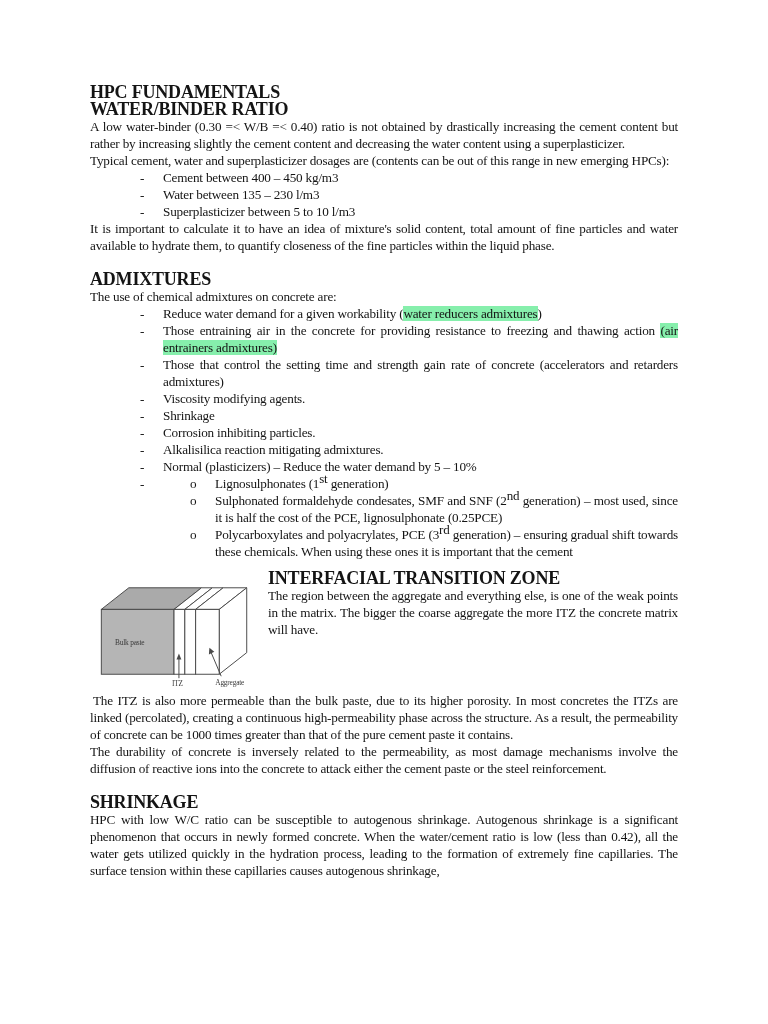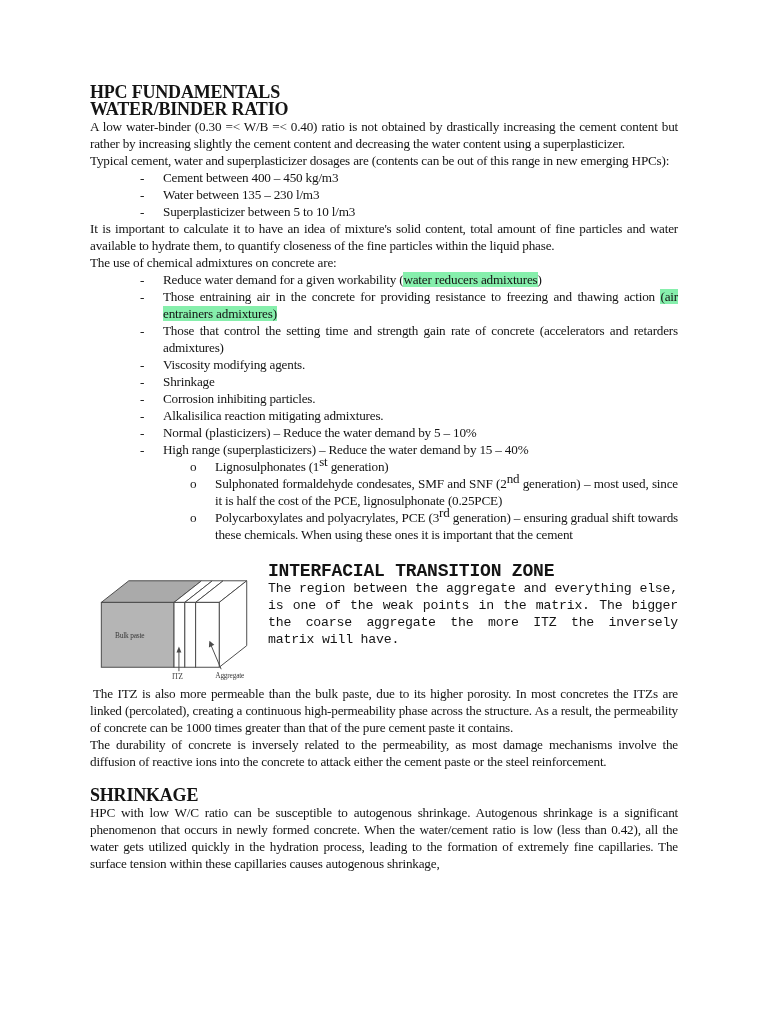--- a/index.html
+++ b/index.html
@@ -29,21 +29,21 @@
   .sp { text-indent: 3px; }
   .li { position: relative; padding-left: 73px; text-align: justify; }
   .li > .marker { position: absolute; left: 50px; top: 0; }
   .li.sub { padding-left: 125px; }
   .li.sub > .marker { left: 100px; }
   .hl { background: #86efac; }
   sup { font-size: 13px; line-height: 0; }
   .wrap-region { position: relative; min-height: 122px; margin-top: 0px; }
   .itz-figure { position: absolute; left: 0; top: 6px; width: 170px; height: 112px; }
   .cont-block { margin-left: 288px; text-align: justify; }
-  .itz-block { margin-left: 178px; margin-top: 20px; font-family: Liberation Mono, monospace; }
+  .itz-block { margin-left: 178px; margin-top: 10px; }
   .itz-block .p { text-align: justify; }
   svg text { font-family: "Liberation Serif", "DejaVu Serif", serif; }
 </style>
 </head>
 <body>
 
 <div class="page">
   <div class="content">
 
     <div class="h">HPC FUNDAMENTALS</div>
@@ -60,20 +60,21 @@
       <span class="marker">-</span>
       <span>Water between 135 – 230 l/m3</span>
     </div>
     <div class="li">
       <span class="marker">-</span>
       <span>Superplasticizer between 5 to 10 l/m3</span>
     </div>
 
     <div class="p">It is important to calculate it to have an idea of mixture's solid content, total amount of fine particles and water available to hydrate them, to quantify closeness of the fine particles within the liquid phase.</div>
 
+    <div class="h sec">ADMIXTURES</div>
     <div class="p">The use of chemical admixtures on concrete are:</div>
 
     <div class="li">
       <span class="marker">-</span>
       <span>Reduce water demand for a given workability (</span><span class="hl">water reducers admixtures</span><span>)</span>
     </div>
     <div class="li">
       <span class="marker">-</span>
       <span>Those entraining air in the concrete for providing resistance to freezing and thawing action </span><span class="hl">(air entrainers admixtures)</span>
     </div>
@@ -98,21 +99,20 @@
       <span>Alkalisilica reaction mitigating admixtures.</span>
     </div>
 
 
     <div class="li">
       <span class="marker">-</span>
       <span>Normal (plasticizers) – Reduce the water demand by 5 – 10%</span>
     </div>
     <div class="li">
       <span class="marker">-</span>
-      <span>High range (superplasticizers) – Reduce the water demand by 15 – 40%</span>
     </div>
 
     <div class="li sub">
       <span class="marker">o</span>
       <span>Lignosulphonates (1</span><sup>st</sup><span> generation)</span>
     </div>
     <div class="li sub">
       <span class="marker">o</span>
       <span>Sulphonated formaldehyde condesates, SMF and SNF (2</span><sup>nd</sup><span> generation) – most used, since it is half the cost of the PCE, lignosulphonate (0.25PCE)</span>
     </div>
@@ -141,21 +141,21 @@
         <polygon points="89,79 86.5,85 91.5,85" fill="#4a4a4a"></polygon>
         <text x="82" y="112" font-size="7.5" fill="#3a3a3a">ITZ</text>
         <line x1="132" y1="102" x2="121" y2="76" stroke="#4a4a4a" stroke-width="1"></line>
         <polygon points="120,73 119.5,80 125,77" fill="#4a4a4a"></polygon>
         <text x="126" y="111" font-size="7.5" fill="#3a3a3a">Aggregate</text>
       </svg>
 
 
       <div class="itz-block">
         <div class="h">INTERFACIAL TRANSITION ZONE</div>
-        <div class="p">The region between the aggregate and everything else, is one of the weak points in the matrix. The bigger the coarse aggregate the more ITZ the inversely matrix will have.</div>
+        <div class="p">The region between the aggregate and everything else, is one of the weak points in the matrix. The bigger the coarse aggregate the more ITZ the concrete matrix will have.</div>
       </div>
     </div>
 
     <div class="p sp">The ITZ is also more permeable than the bulk paste, due to its higher porosity. In most concretes the ITZs are linked (percolated), creating a continuous high-permeability phase across the structure. As a result, the permeability of concrete can be 1000 times greater than that of the pure cement paste it contains.</div>
     <div class="p">The durability of concrete is inversely related to the permeability, as most damage mechanisms involve the diffusion of reactive ions into the concrete to attack either the cement paste or the steel reinforcement.</div>
 
     <div class="h sec">SHRINKAGE</div>
     <div class="p">HPC with low W/C ratio can be susceptible to autogenous shrinkage. Autogenous shrinkage is a significant phenomenon that occurs in newly formed concrete. When the water/cement ratio is low (less than 0.42), all the water gets utilized quickly in the hydration process, leading to the formation of extremely fine capillaries. The surface tension within these capillaries causes autogenous shrinkage,</div>
 
   </div>

